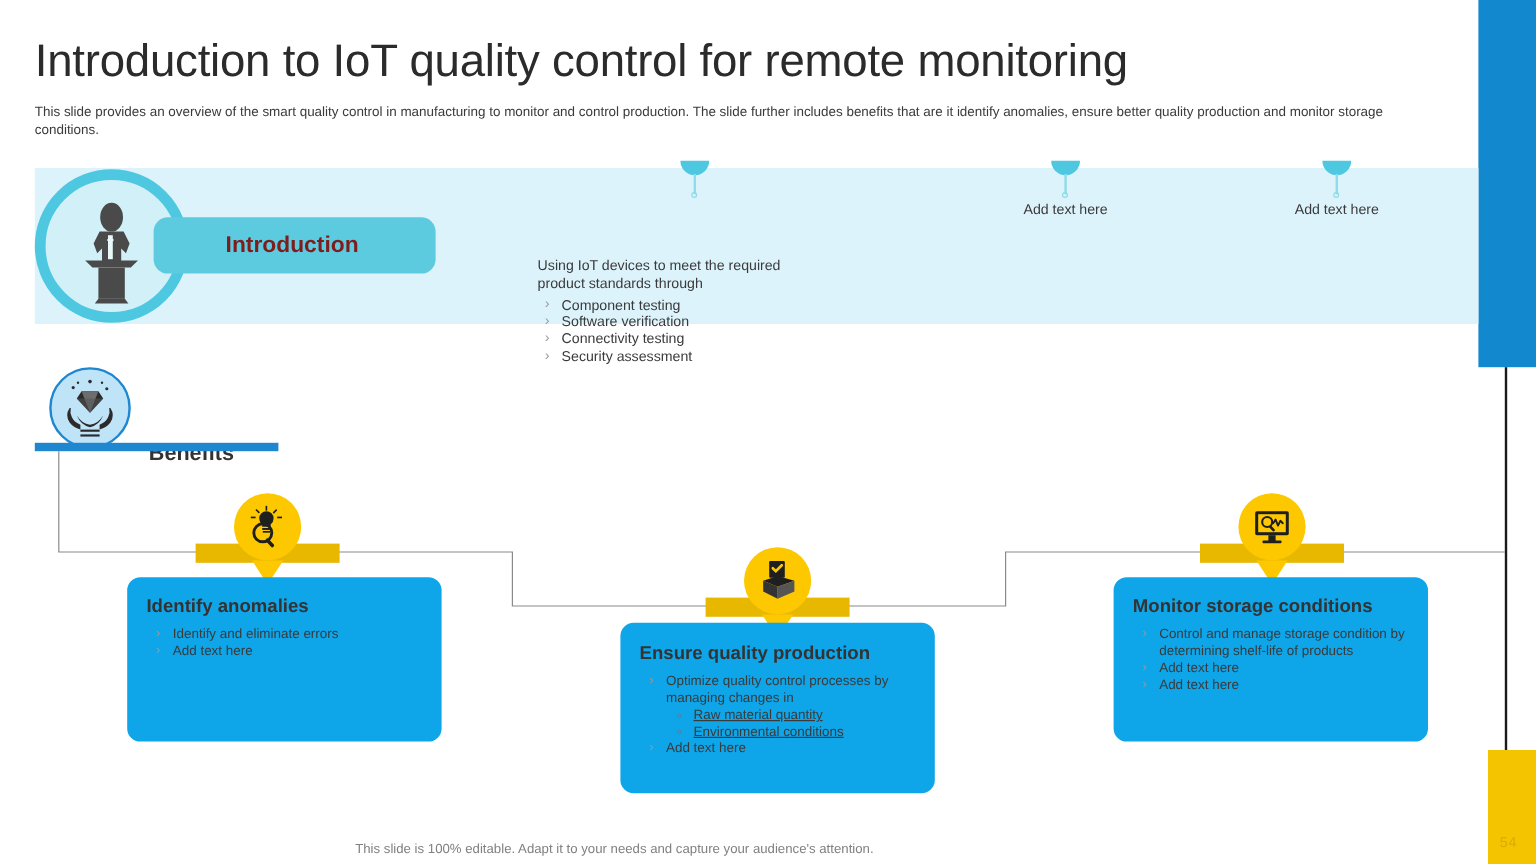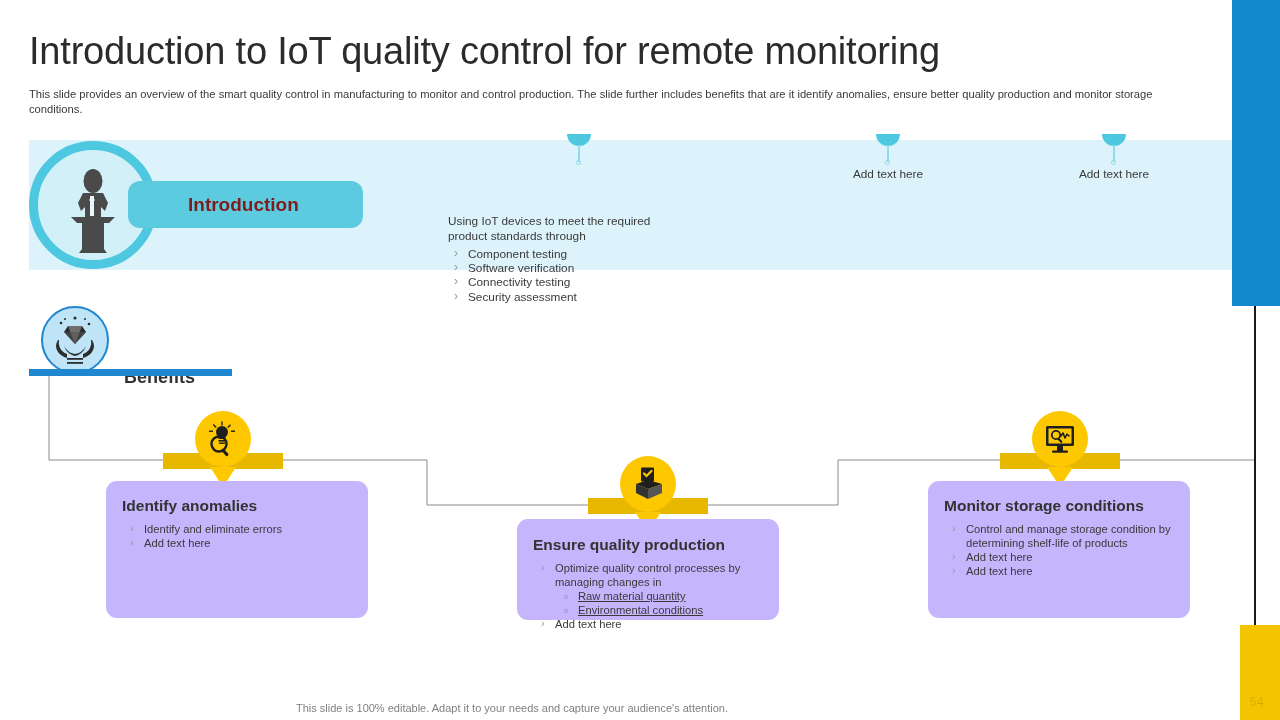--- a/index.html
+++ b/index.html
@@ -52,21 +52,21 @@
   .ben-circle{position:absolute;left:41px;top:306px;width:68px;height:68px;border-radius:50%;
     background:#bfe4f7;border:2px solid #1f86d0;box-sizing:border-box;}
   .ben-icon{position:absolute;left:41px;top:306px;width:68px;height:68px;}
   .ben-label{position:absolute;left:124px;top:327px;font-size:18px;font-weight:bold;color:#333;margin-top:40px;}
   .ben-bar{position:absolute;left:29px;top:369px;width:203px;height:7px;background:#1f86d0;}
 
   
   .connector{position:absolute;left:0;top:290px;width:1280px;height:250px;pointer-events:none;}
 
   
-  .card{position:absolute;background:#c4b5fd;border-radius:11px;}
+  .card{position:absolute;background:#0ea5e9;border-radius:11px;}
   .card h3{margin:0;font-size:15.5px;font-weight:bold;color:#333;}
   .card ul{list-style:none;margin:7px 0 0 0;padding:0;}
   .card li{position:relative;padding-left:22px;font-size:11.2px;line-height:14px;color:#3a3a3a;}
   .card li::before{content:"\203A";position:absolute;left:8px;top:-1px;color:#9a9a9a;font-size:11px;}
   .card li.sub{padding-left:45px;text-decoration:underline;}
   .card li.sub::before{content:"\25CB";left:31px;top:1px;font-size:7px;color:#6a6a6a;}
 
   .marker{position:absolute;width:120px;height:70px;}
   .marker .bar{position:absolute;left:0;top:42px;width:120px;height:16px;background:#e8b800;}
   .marker .circ{position:absolute;left:32px;top:0;width:56px;height:56px;border-radius:50%;
@@ -195,21 +195,21 @@
   <svg style="position:absolute;left:42px;top:10px;width:36px;height:36px;" viewBox="0 0 36 36">
     <g fill="#1f1f1f">
       <rect x="11" y="1.5" width="13" height="14" rx="1"></rect>
       <path d="M14 7.5 l2.5 2.5 l5 -5" fill="none" stroke="#fdc800" stroke-width="2.2" stroke-linecap="round"></path>
       <path d="M6 18 L18 14 L32 18 L18 23 Z"></path>
       <path d="M6 18 L18 23 L18 33 L6 27 Z" fill="#333"></path>
       <path d="M32 18 L18 23 L18 33 L32 27 Z" fill="#555"></path>
     </g>
   </svg>
 </div>
-<div class="card" style="left:517px;top:519px;width:262px;height:101px;">
+<div class="card" style="left:517px;top:519px;width:262px;height:142px;">
   <div style="padding:17px 18px 0 16px;">
     <h3>Ensure quality production</h3>
     <ul>
       <li>Optimize quality control processes by managing changes in</li>
       <li class="sub">Raw material quantity</li>
       <li class="sub">Environmental conditions</li>
       <li>Add text here</li>
     </ul>
   </div>
 </div>

